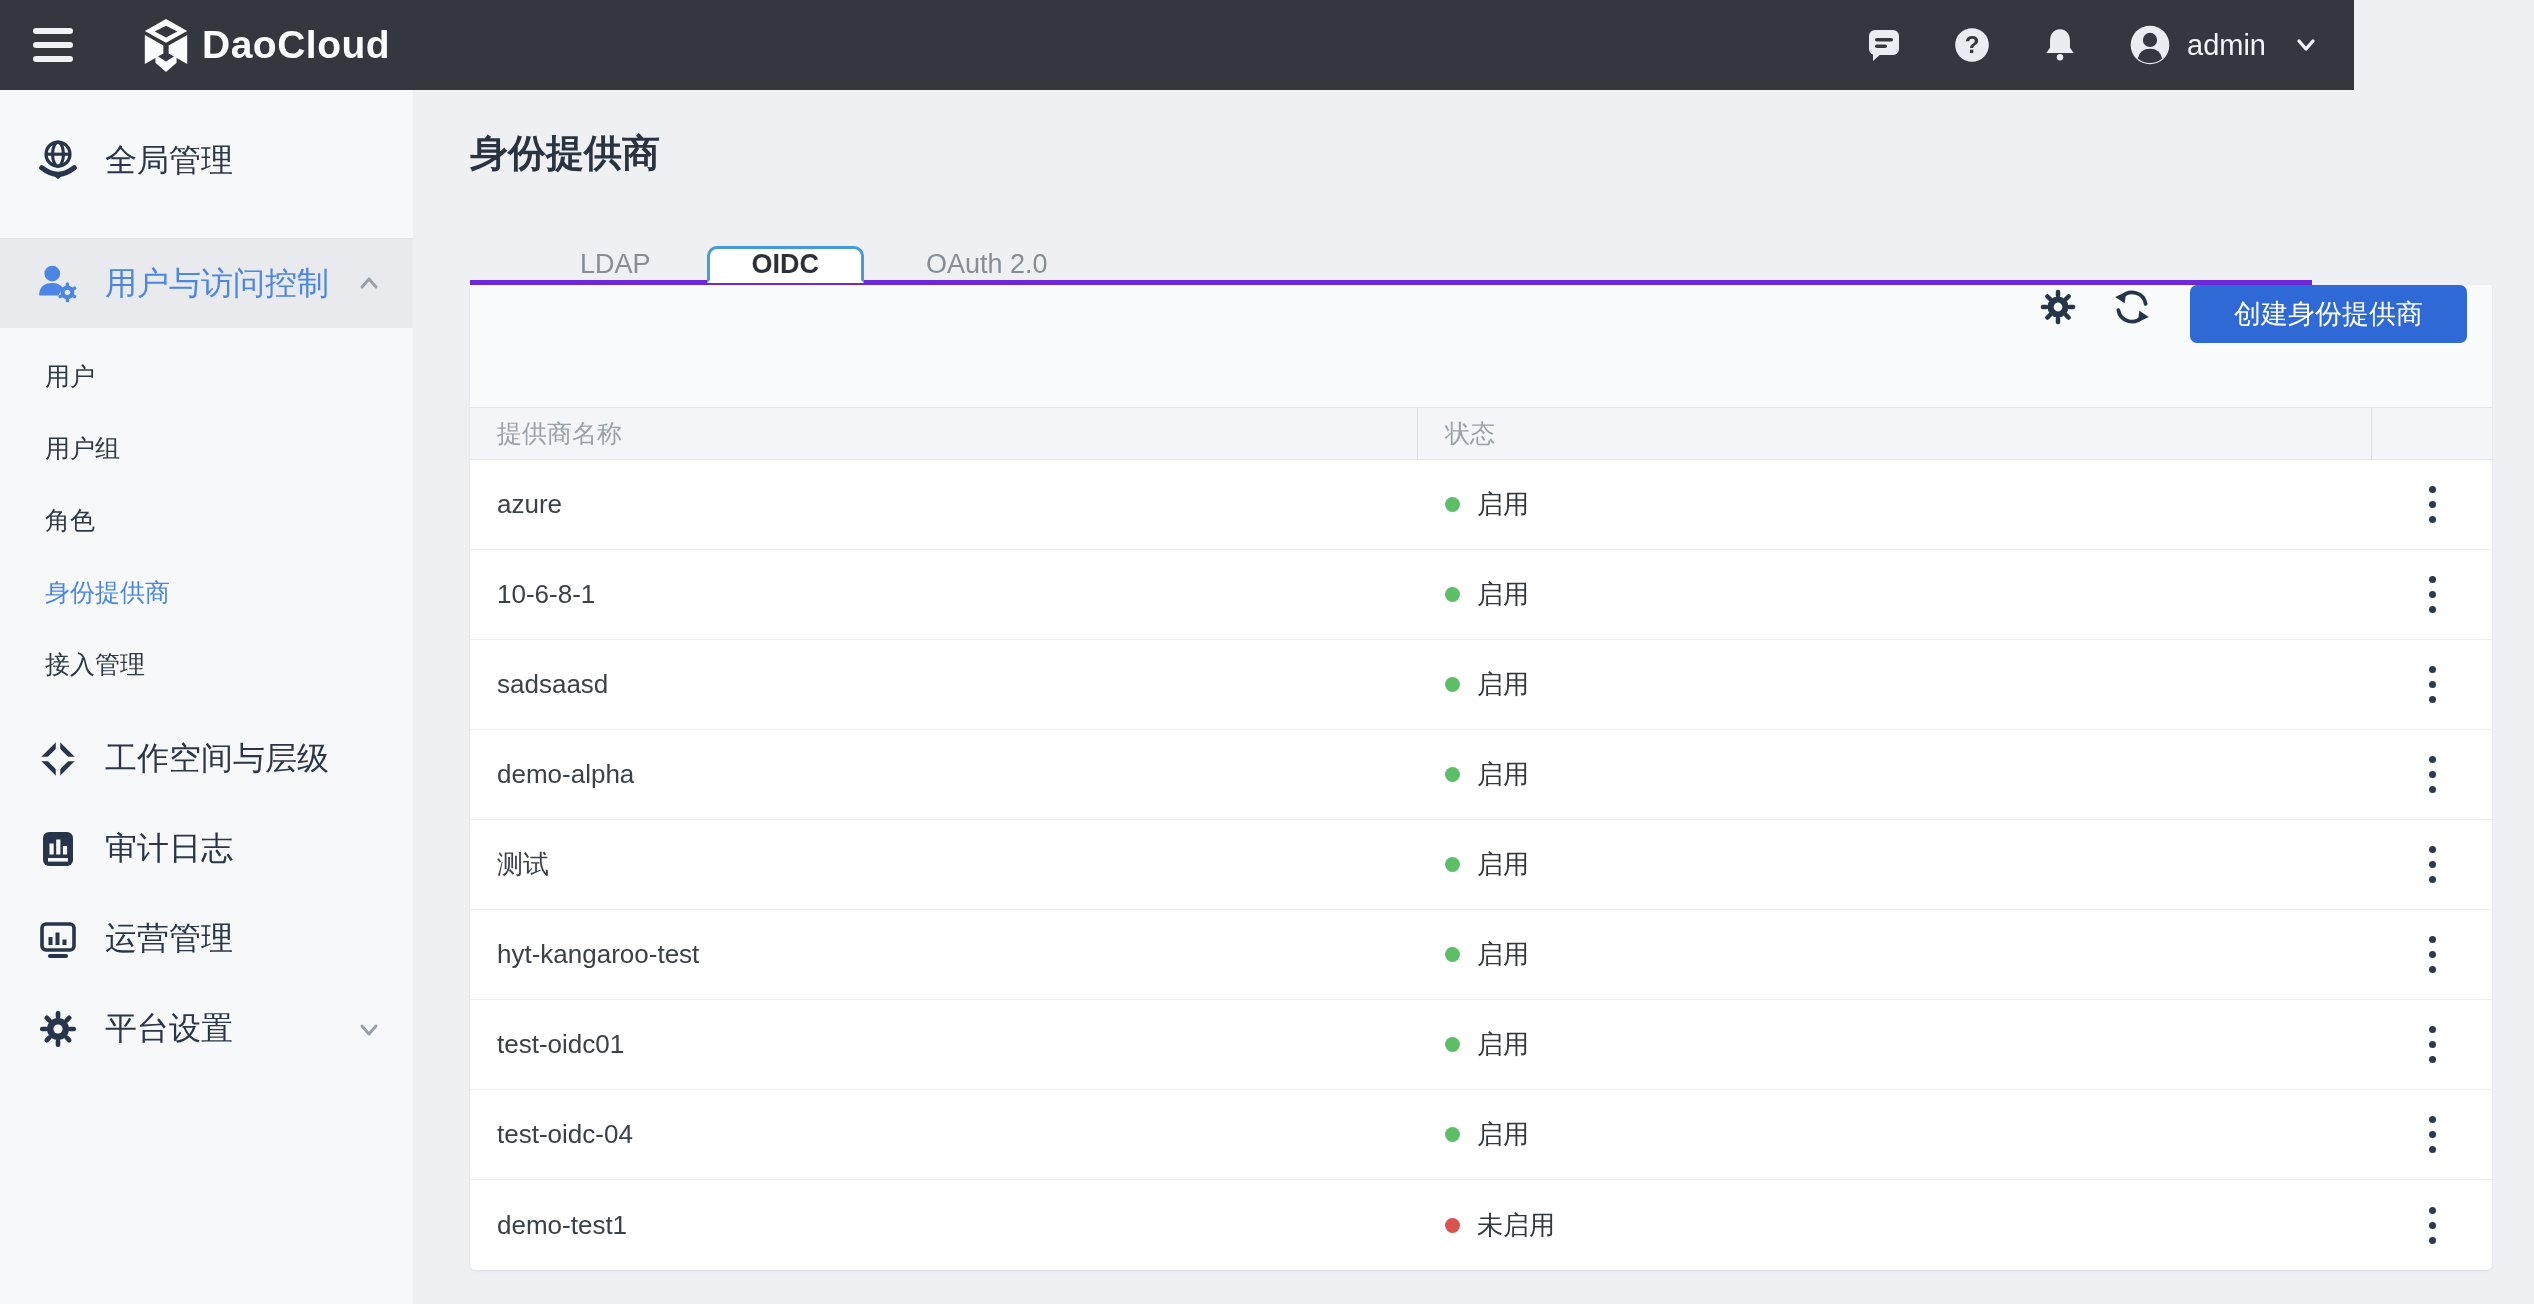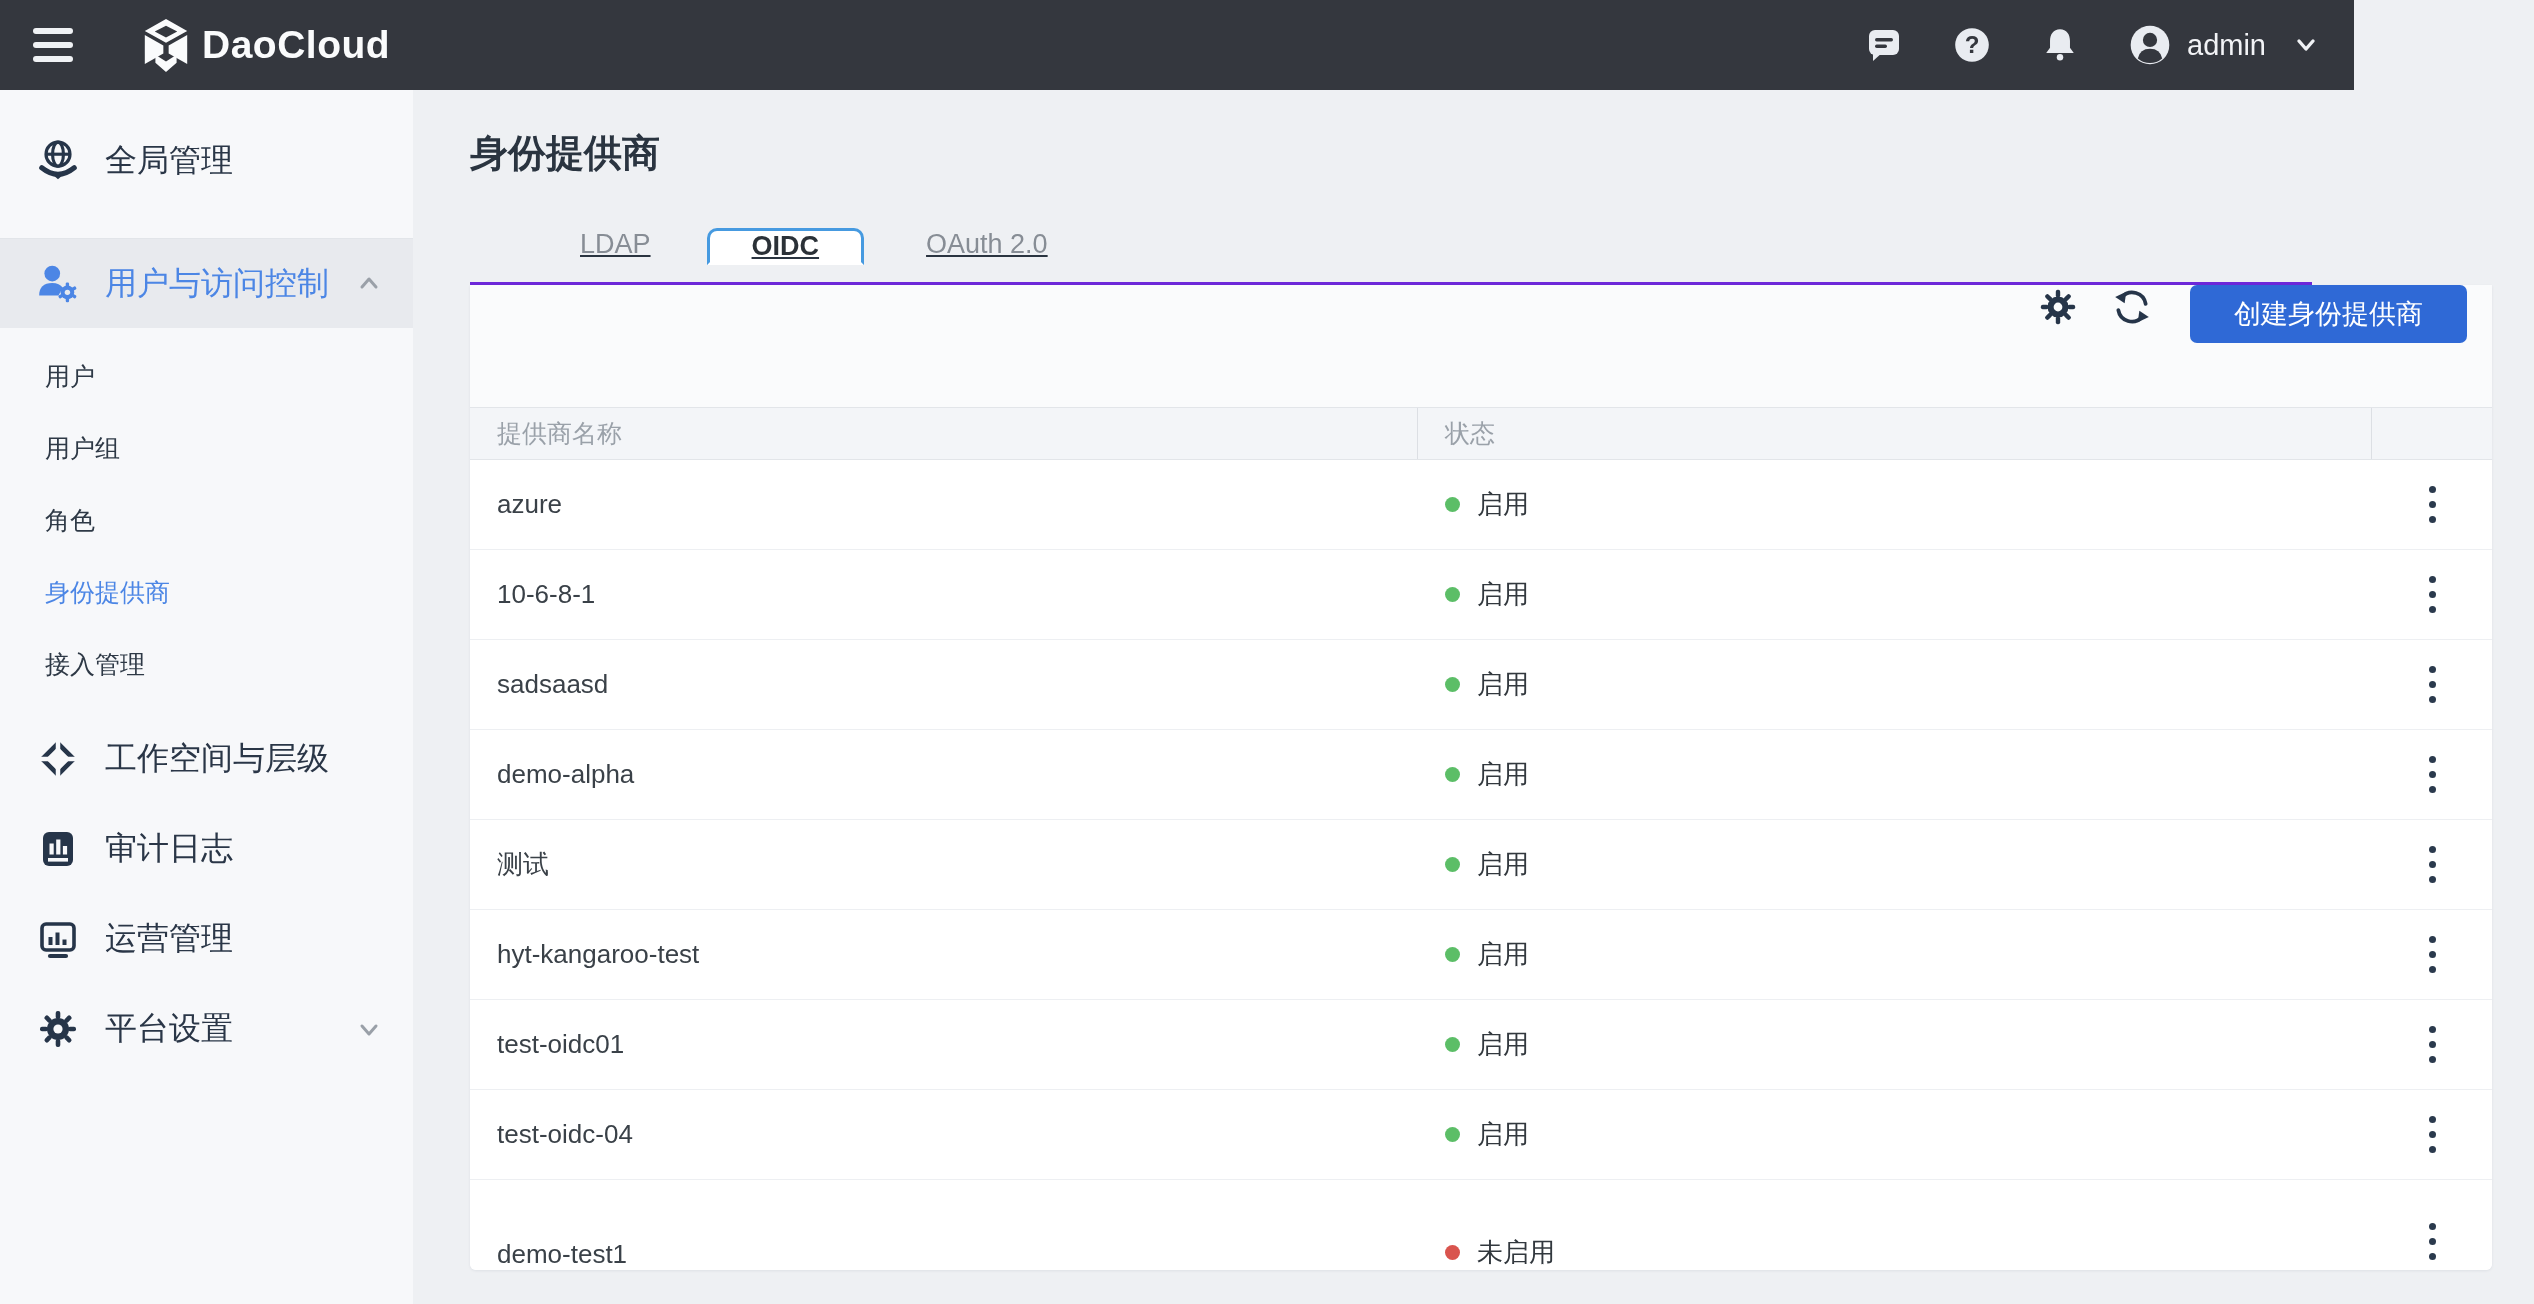--- a/index.html
+++ b/index.html
@@ -48,21 +48,21 @@
   .sub-item {
     height: 72px; line-height: 72px; padding-left: 45px;
     font-size: 25px; font-weight: 500; color: #2e3946; cursor: pointer;
   }
   .sub-item.active { color: #4c86e5; }
 
   
   .main { flex: 1; background: #eef0f3; padding: 0 42px 0 57px; min-width: 0; }
   .page-title { margin-top: 38px; font-size: 38px; font-weight: 700; color: #2a3440; }
 
-  .tabbar { margin-top: 28px; display: flex; align-items: center; border-bottom: 3px solid #6d28d9; height: 78px; text-decoration: underline; }
+  .tabbar { margin-top: 28px; display: flex; align-items: flex-end; border-bottom: 5px solid #6d28d9; height: 78px; }
   .tab {
     display: flex; align-items: center; justify-content: center;
     font-size: 27px; color: #878d95; cursor: pointer; padding: 0 56px;
   }
   .tab.tab-first { margin-left: 54px; }
   .tab.active {
     background: #ffffff; color: #2b3137; font-weight: 700;
     border: 3px solid #469ae0; border-bottom: 3px solid #ffffff;
     border-radius: 10px 10px 0 0; margin-bottom: -3px; padding: 0 42px;
   }
@@ -87,21 +87,21 @@
   .th { height: 100%; display: flex; align-items: center; }
   .th-name { width: 948px; padding-left: 27px; border-right: 1px solid #dcdfe4; }
   .th-status { flex: 1; padding-left: 27px; border-right: 1px solid #dcdfe4; }
   .th-actions { width: 120px; }
 
   .trow {
     display: flex; height: 90px; align-items: center;
     background: #ffffff; border-bottom: 1px solid #edeff2;
     font-size: 26px; color: #3a4148;
   }
-  .trow:last-child { border-bottom: none; border-radius: 0 0 6px 6px; align-items: flex-end; }
+  .trow:last-child { border-bottom: none; border-radius: 0 0 6px 6px; }
   .td-name { width: 948px; padding-left: 27px; }
   .td-status { flex: 1; padding-left: 27px; display: flex; align-items: center; }
   .dot { width: 15px; height: 15px; border-radius: 50%; flex: 0 0 15px; }
   .status-label { margin-left: 17px; color: #32383e; }
   .td-actions { width: 120px; display: flex; justify-content: center; }
   .kebab { display: flex; flex-direction: column; align-items: center; cursor: pointer; padding: 6px 14px; }
   .kebab i { width: 7px; height: 7px; border-radius: 50%; background: #2b3a4d; margin: 4px 0; }
 </style>
 </head>
 <body>

